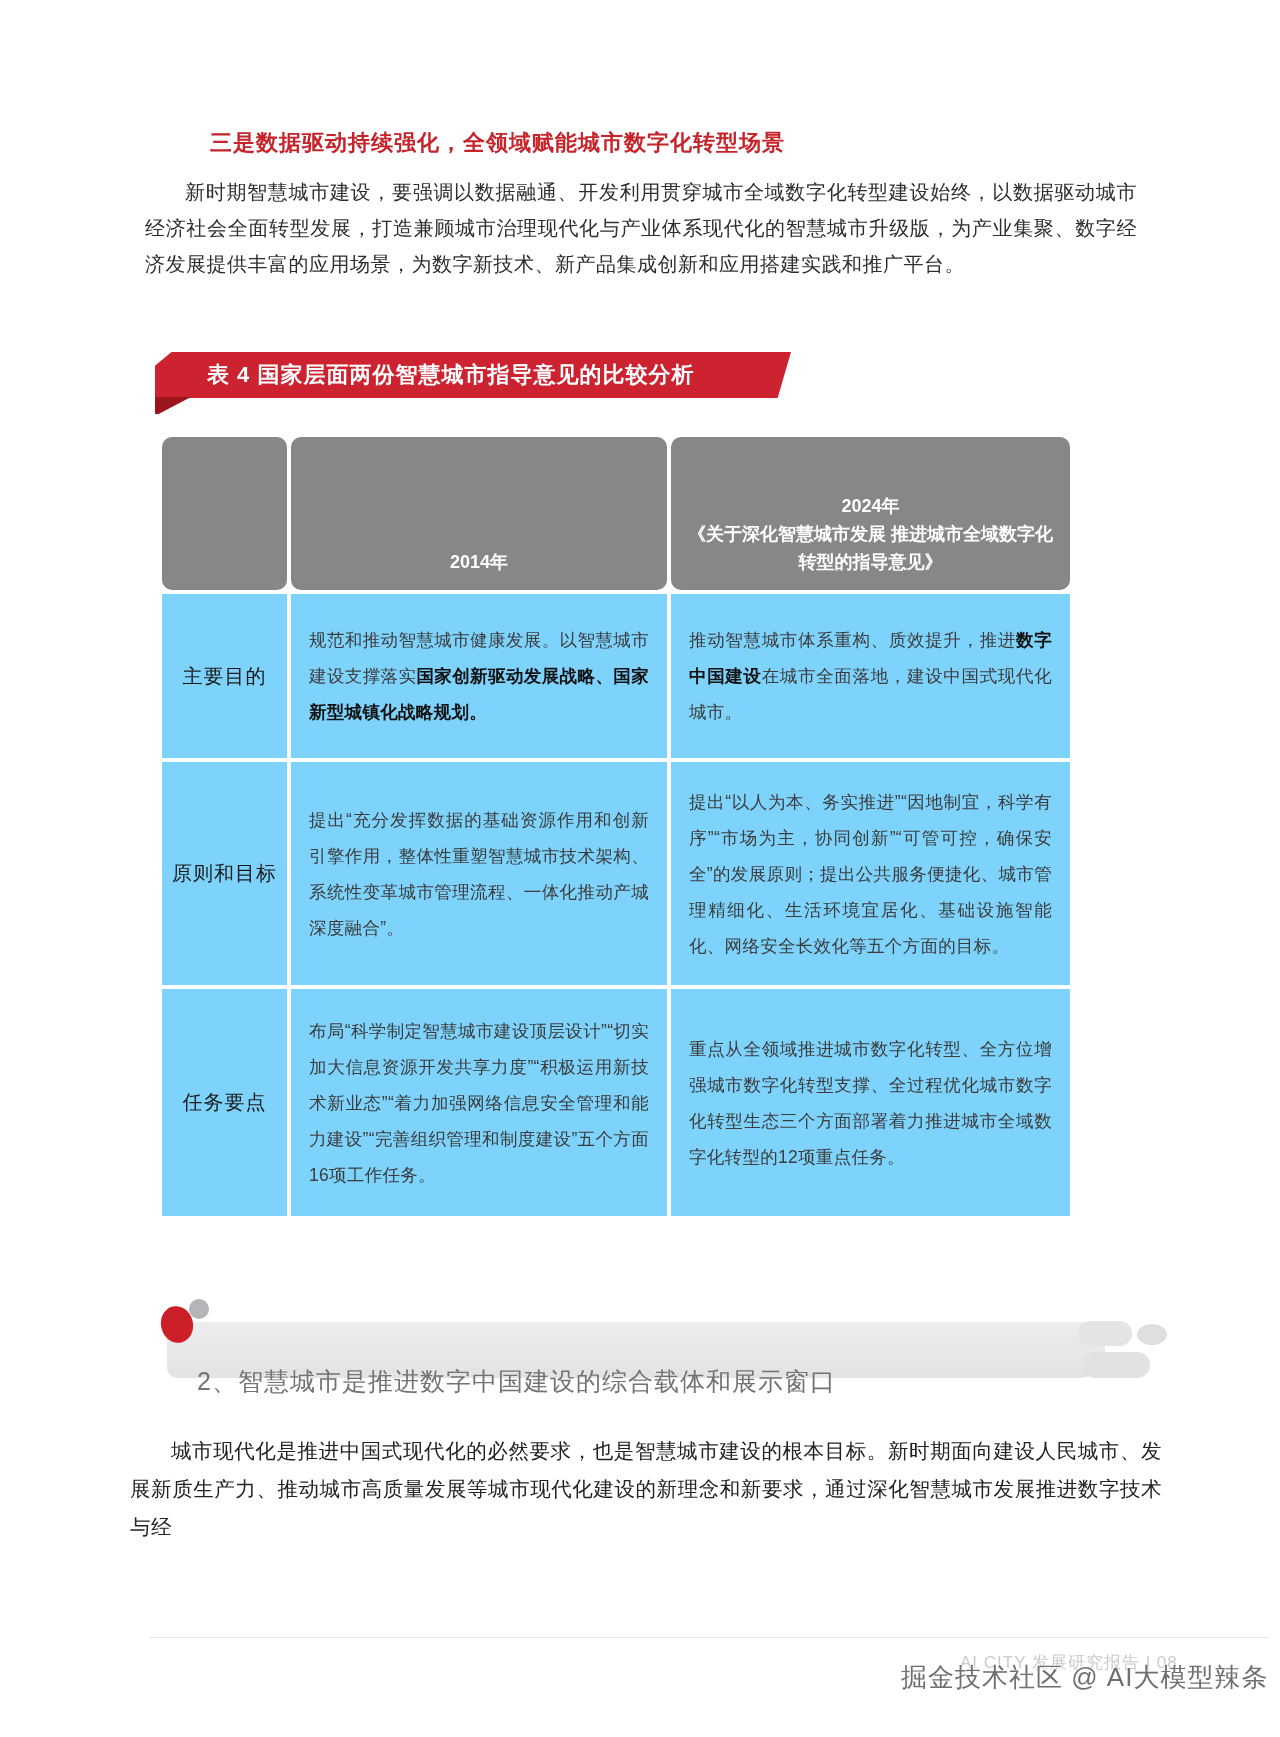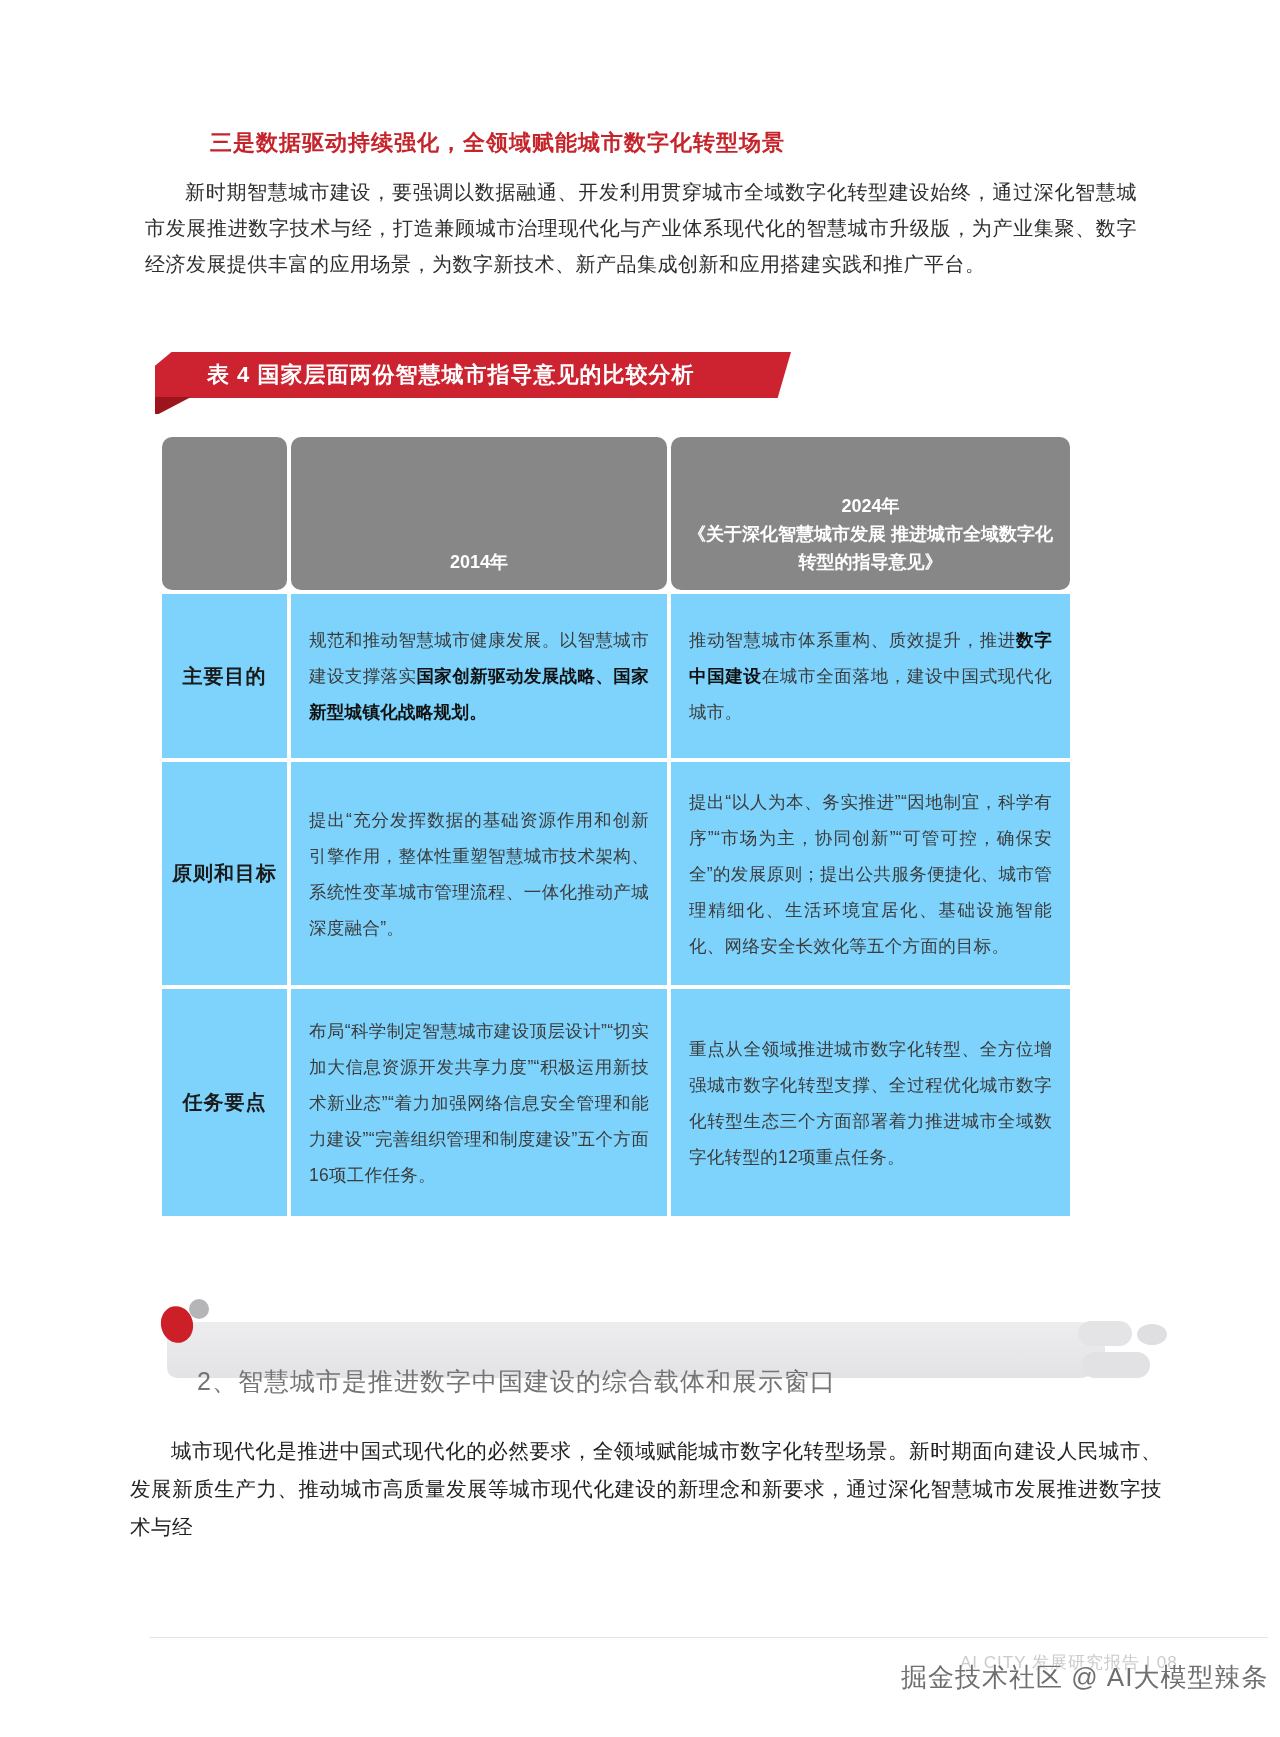--- a/index.html
+++ b/index.html
@@ -51,21 +51,21 @@
   }
   .cmp-table .head{
     background:#878787;color:#ffffff;
     justify-content:flex-end;align-items:center;
     text-align:center;font-weight:bold;font-size:18px;line-height:28px;
     padding:0 14px 14px 14px;
     border-radius:10px;
   }
   .cmp-table .label-cell{
     align-items:center;text-align:center;
-    font-weight:bold;font-size:20px;color:#1a1a1a;letter-spacing:1px;
+    font-weight:normal;font-size:20px;color:#1a1a1a;letter-spacing:1px;
   }
   .cmp-table .body-cell{
     font-size:17.5px;line-height:36px;color:#3c3c3c;
     text-align:justify;padding:6px 18px;letter-spacing:0.3px;
   }
   .cmp-table .body-cell b{color:#111;}
 
   
   .s2-bar{
     left:167px;top:1322px;width:938px;height:56px;
@@ -99,21 +99,21 @@
     left:901px;top:1660px;z-index:4;
     font-size:26px;color:#6f6f6f;letter-spacing:1px;white-space:nowrap;
     text-shadow:2px 2px 3px rgba(255,255,255,0.95),-1px -1px 0 rgba(255,255,255,0.7);
   }
 </style>
 </head>
 <body>
 
 <div class="abs sec3-heading">三是数据驱动持续强化，全领域赋能城市数字化转型场景</div>
 
-<div class="abs intro-para">新时期智慧城市建设，要强调以数据融通、开发利用贯穿城市全域数字化转型建设始终，通过深化智慧城市发展推进数字技术与经，打造兼顾城市治理现代化与产业体系现代化的智慧城市升级版，为产业集聚、数字经济发展提供丰富的应用场景，为数字新技术、新产品集成创新和应用搭建实践和推广平台。</div>
+<div class="abs intro-para">新时期智慧城市建设，要强调以数据融通、开发利用贯穿城市全域数字化转型建设始终，以数据驱动城市经济社会全面转型发展，打造兼顾城市治理现代化与产业体系现代化的智慧城市升级版，为产业集聚、数字经济发展提供丰富的应用场景，为数字新技术、新产品集成创新和应用搭建实践和推广平台。</div>
 
 <div class="abs table-banner">表 4 国家层面两份智慧城市指导意见的比较分析</div>
 <div class="abs banner-fold"></div>
 
 <div class="abs cmp-table">
     <div class="cell head"></div>
     <div class="cell head">
       <div>2014年</div>
     </div>
     <div class="cell head">
@@ -144,17 +144,17 @@
   </div>
 
 <div class="abs s2-bar"></div>
 <div class="abs s2-pill-top"></div>
 <div class="abs s2-pill-bottom"></div>
 <div class="abs s2-dot"></div>
 <div class="abs s2-gray-dot"></div>
 <div class="abs s2-red-dot"></div>
 <div class="abs s2-heading">2、智慧城市是推进数字中国建设的综合载体和展示窗口</div>
 
-<div class="abs body-para">城市现代化是推进中国式现代化的必然要求，全领域赋能城市数字化转型场景。新时期面向建设人民城市、发展新质生产力、推动城市高质量发展等城市现代化建设的新理念和新要求，通过深化智慧城市发展推进数字技术与经</div>
+<div class="abs body-para">城市现代化是推进中国式现代化的必然要求，也是智慧城市建设的根本目标。新时期面向建设人民城市、发展新质生产力、推动城市高质量发展等城市现代化建设的新理念和新要求，通过深化智慧城市发展推进数字技术与经</div>
 
 <div class="abs footer-divider"></div>
 <div class="abs footer-report">AI CITY 发展研究报告 | 08</div>
 <div class="abs watermark">掘金技术社区 @ AI大模型辣条</div>
 
 </body></html>

